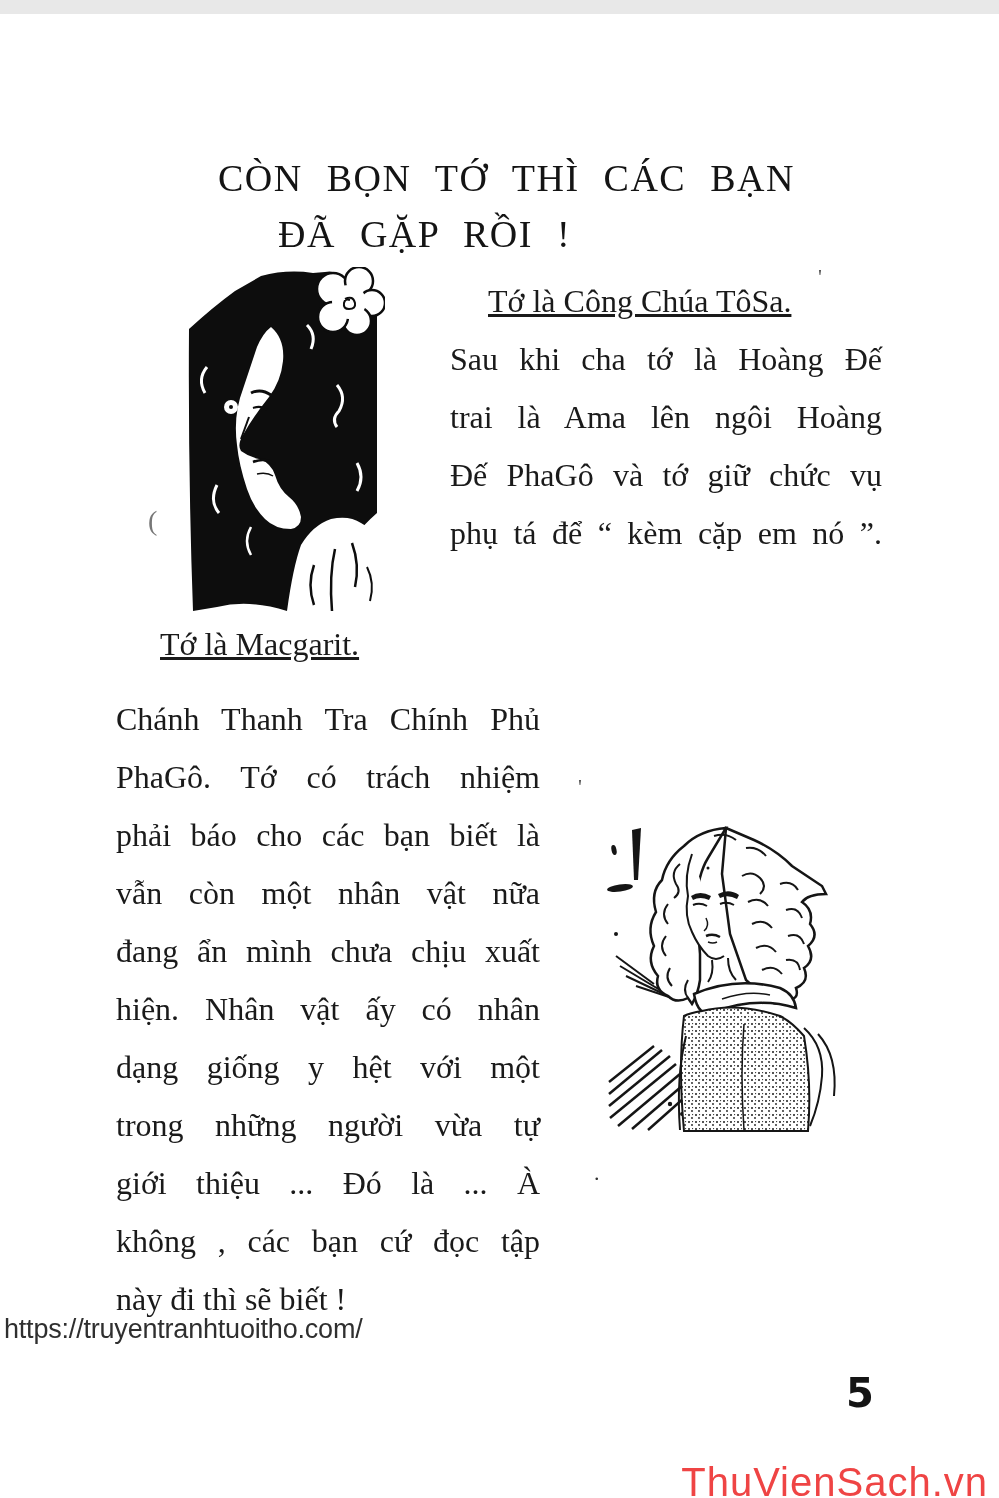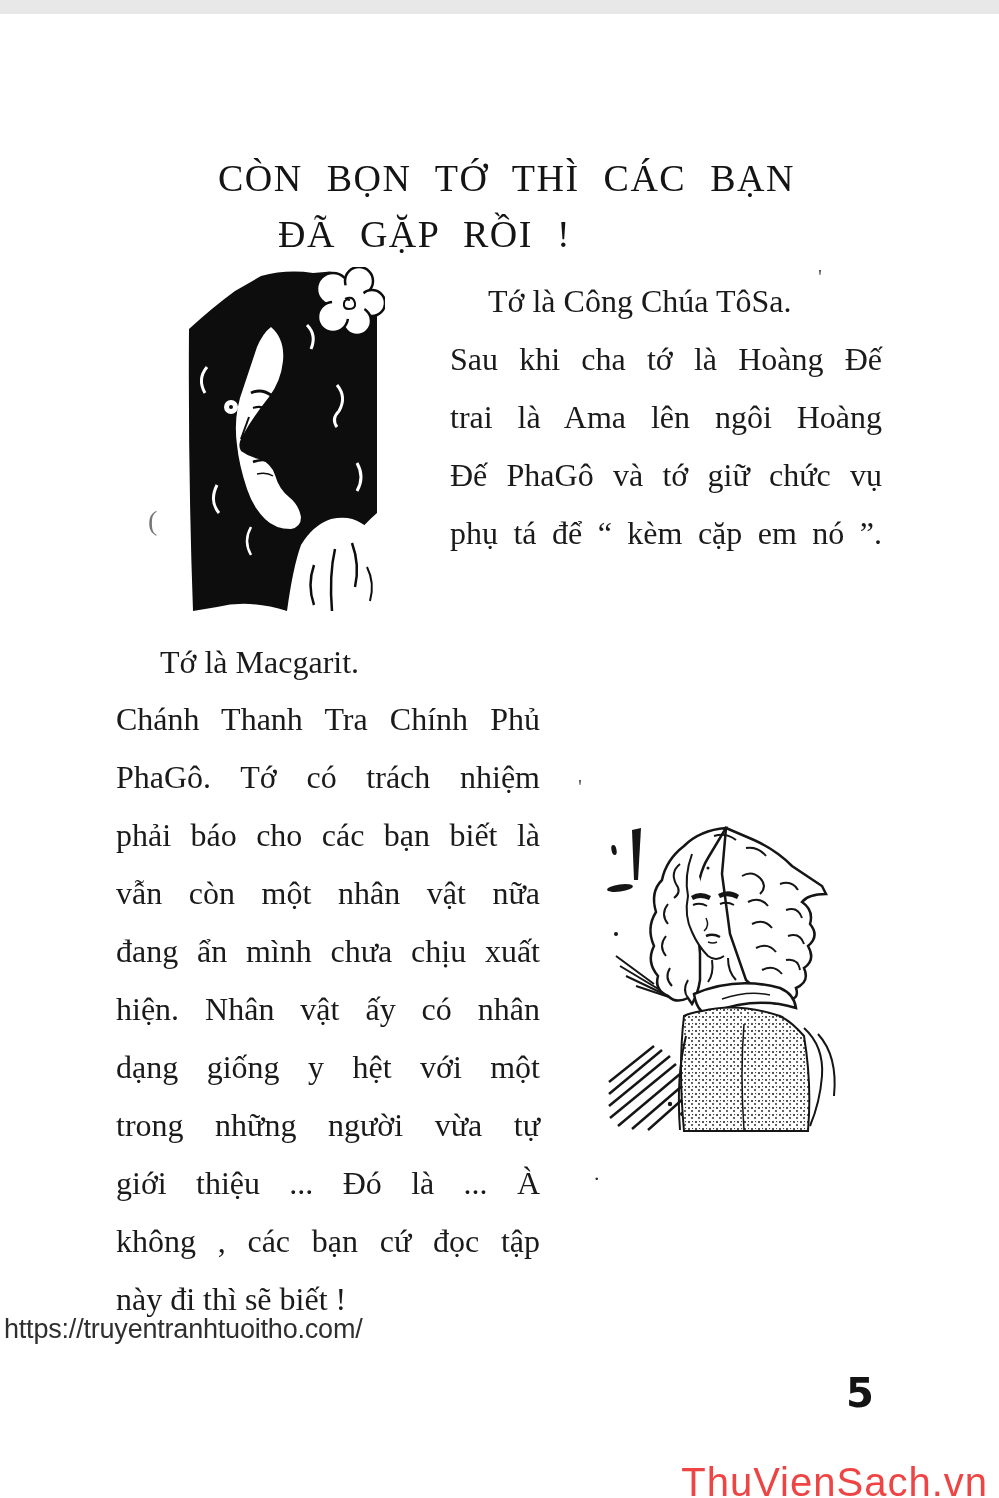--- a/index.html
+++ b/index.html
@@ -21,21 +21,21 @@
     white-space:nowrap;
     color:#141414;
   }
   
   .speech{font-size:32px;color:#1a1a1a;}
   .speech .ln{
     height:58px;line-height:58px;
     text-align:justify;text-align-last:justify;
     white-space:normal;
   }
-  .speech .ln.first{text-align:left;text-align-last:left;padding-left:38px;}
+  .speech .ln.first{text-align:left;text-align-last:left;padding-left:38px;text-decoration:underline;}
   .speech .ln.last{text-align:left;text-align-last:left;}
   .intro-line{font-size:32px;line-height:36px;white-space:nowrap;color:#1a1a1a;}
   
   .source-url{
     font-family:"Liberation Sans","DejaVu Sans",sans-serif;
     font-size:27px;color:#2f2f2f;letter-spacing:-0.2px;white-space:nowrap;
   }
   .page-number{
     font-family:"DejaVu Sans","Liberation Sans",sans-serif;
     font-size:40px;font-weight:bold;color:#141414;
@@ -102,21 +102,21 @@
   </div>
 
   <div class="abs speech" style="left:450px;top:258px;width:432px;">
     <div class="ln first">Tớ là Công Chúa TôSa.</div>
     <div class="ln">Sau khi cha tớ là Hoàng Đế</div>
     <div class="ln">trai là Ama lên ngôi Hoàng</div>
     <div class="ln">Đế PhaGô và tớ giữ chức vụ</div>
     <div class="ln">phụ tá để “ kèm cặp em nó ”.</div>
   </div>
 
-  <div class="abs intro-line" style="left:160px;top:630px;">Tớ là Macgarit.</div>
+  <div class="abs intro-line" style="left:160px;top:612px;text-decoration:underline;">Tớ là Macgarit.</div>
 
   <div class="abs speech" style="left:116px;top:676px;width:424px;">
     <div class="ln">Chánh Thanh Tra Chính Phủ</div>
     <div class="ln">PhaGô. Tớ có trách nhiệm</div>
     <div class="ln">phải báo cho các bạn biết là</div>
     <div class="ln">vẫn còn một nhân vật nữa</div>
     <div class="ln">đang ẩn mình chưa chịu xuất</div>
     <div class="ln">hiện. Nhân vật ấy có nhân</div>
     <div class="ln">dạng giống y hệt với một</div>
     <div class="ln">trong những người vừa tự</div>

